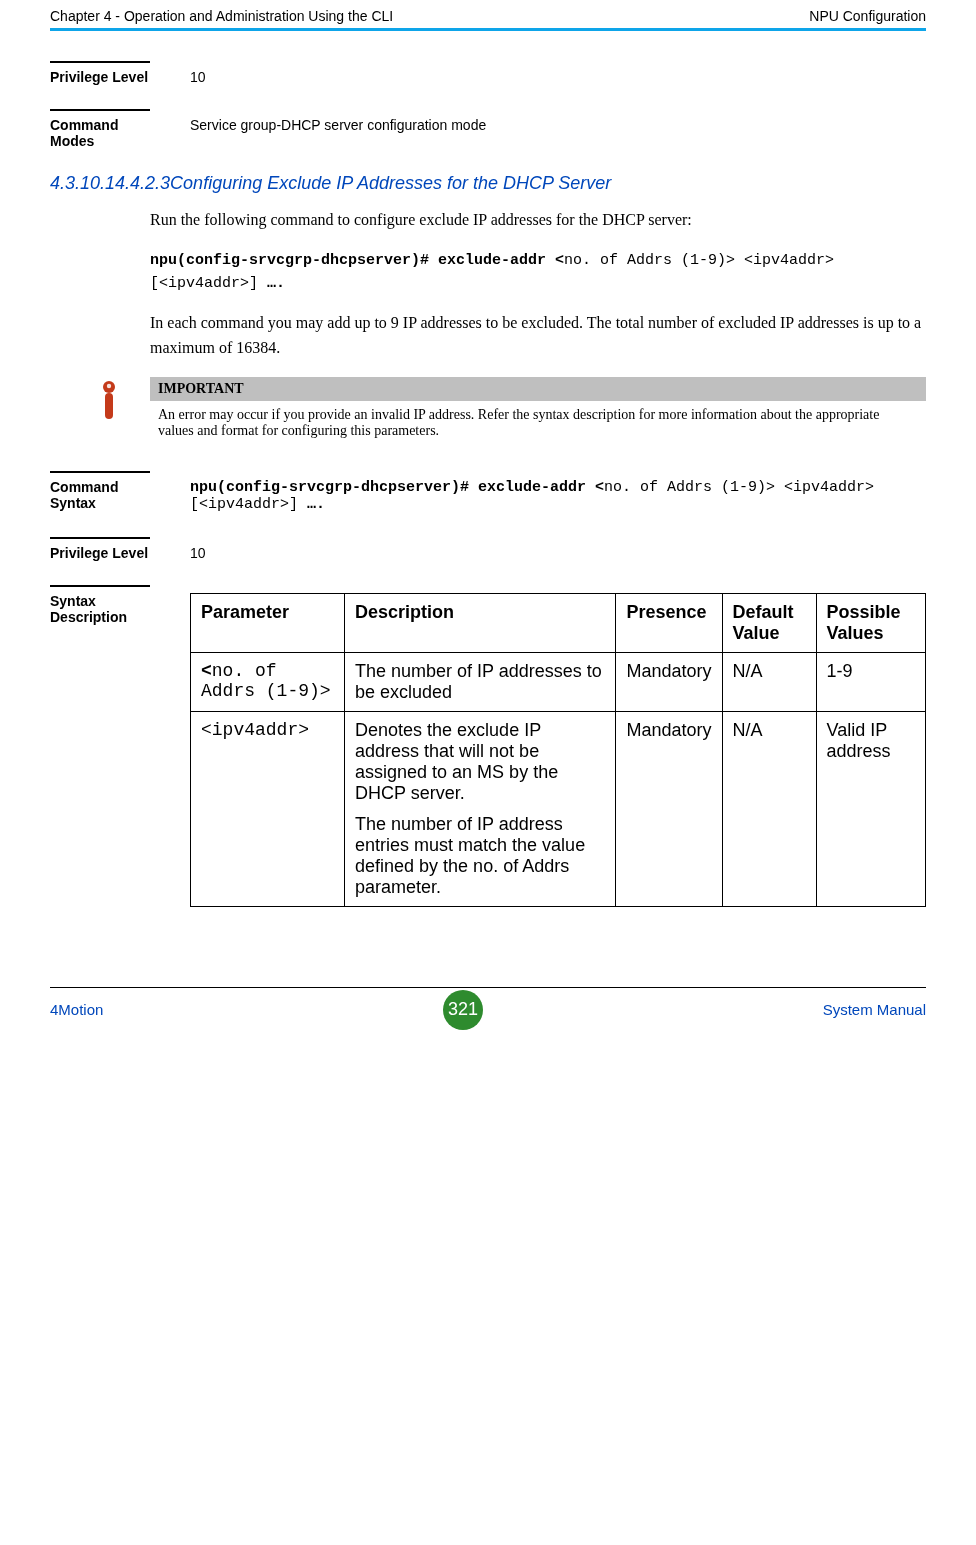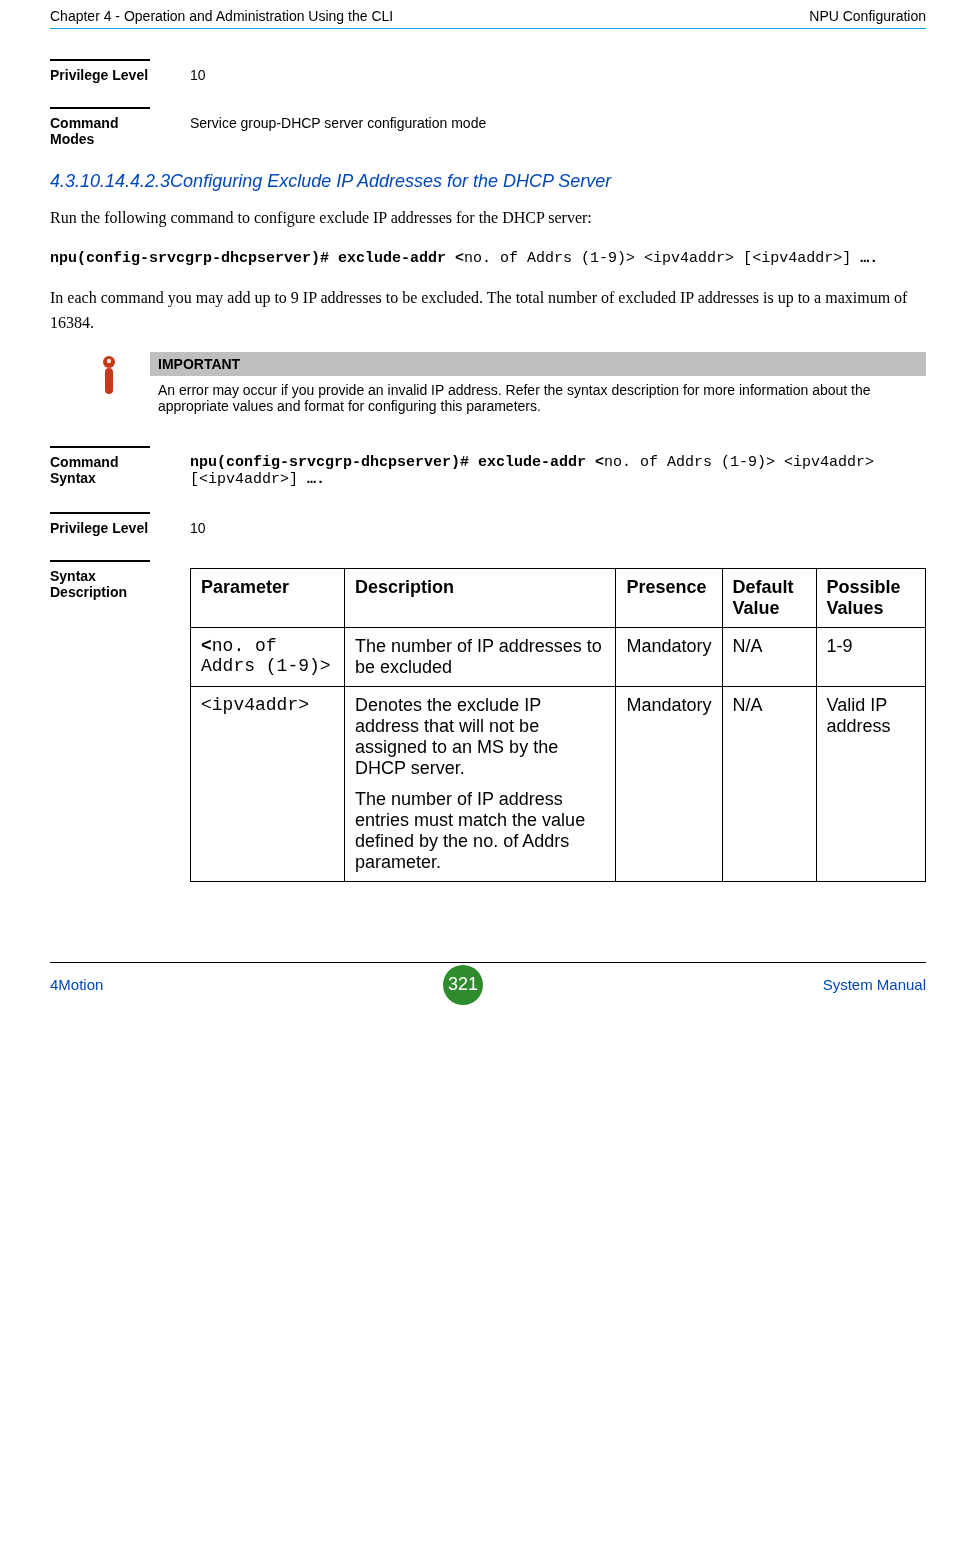--- a/index.html
+++ b/index.html
@@ -12,21 +12,21 @@
     background: #fff;
   }
   .page {
     padding: 0 50px 40px 50px;
   }
   .header-row {
     display: flex;
     justify-content: space-between;
     font-size: 14px;
     padding: 8px 0 4px 0;
-    border-bottom: 1px solid #0ea5e9;
+    border-bottom: 3px solid #0ea5e9;
     margin-bottom: 30px;
   }
   .section-block {
     display: flex;
     margin-bottom: 24px;
     gap: 40px;
   }
   .hr-short {
     border-top: 2px solid #000;
     width: 100px;
@@ -44,32 +44,34 @@
   .sub-heading {
     color: #0047bb;
     font-style: italic;
     font-size: 18px;
     margin: 18px 0 14px 0;
   }
   .body-text {
     font-family: Georgia, 'Times New Roman', serif;
     font-size: 16px;
     line-height: 1.55;
+    margin-left: 100px;
     margin-bottom: 16px;
   }
   .mono {
     font-family: "Courier New", monospace;
     font-size: 15px;
   }
   .bold { font-weight: bold; }
   .important-box {
     margin-left: 100px;
     margin-bottom: 26px;
     margin-top: 12px;
     position: relative;
+    font-family: Liberation Serif, serif;
   }
   .important-icon {
     position: absolute;
     left: -54px;
     top: 4px;
     width: 26px;
     height: 44px;
   }
   .important-head {
     background: #bfbfbf;

